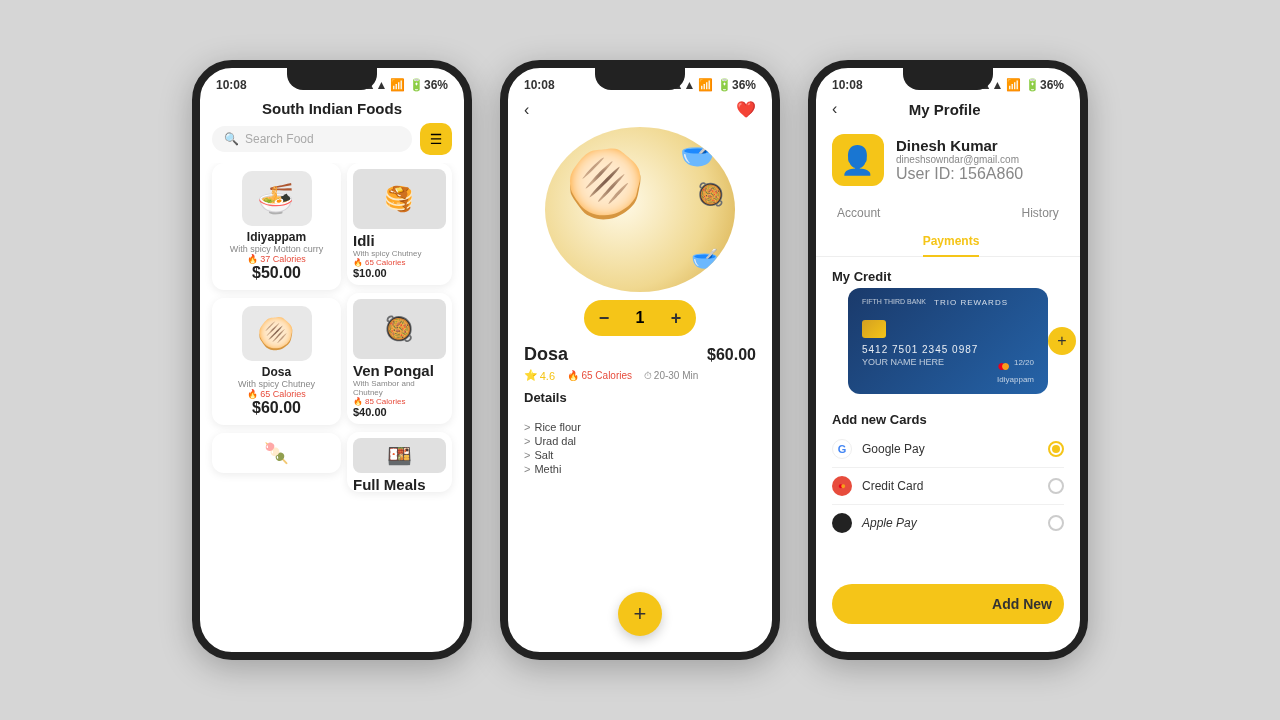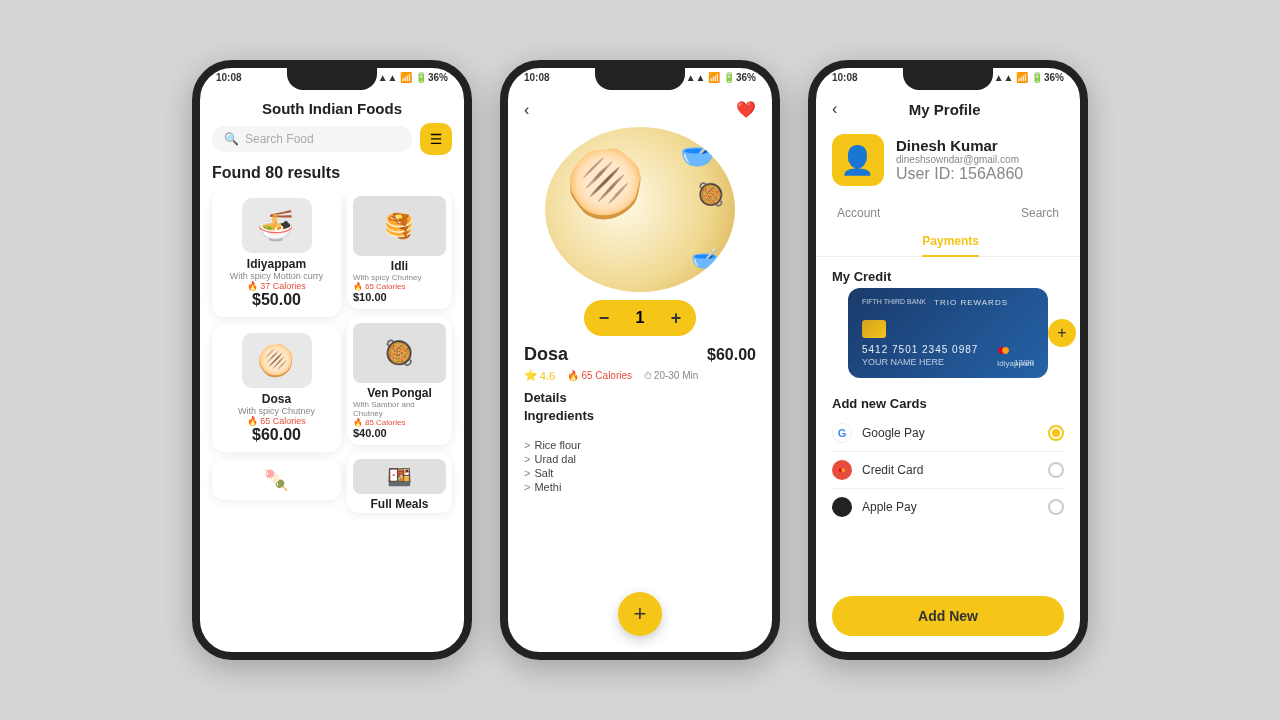--- a/index.html
+++ b/index.html
@@ -33,23 +33,23 @@
       transform: translateX(-50%);
       width: 90px;
       height: 22px;
       background: #222;
       border-radius: 0 0 16px 16px;
       z-index: 10;
     }
     .phone-status {
       display: flex;
       justify-content: space-between;
-      align-items: flex-start;
+      align-items: flex-end;
       padding: 4px 16px 0;
-      font-size: 10px;
+      font-size: 12px;
       font-weight: 600;
       color: #333;
       height: 24px;
     }
     .phone-content {
       height: calc(100% - 24px);
       overflow: hidden;
       position: relative;
     }
 
@@ -149,21 +149,21 @@
       padding: 6px;
     }
     .food-card-right .food-img-r {
       width: 93px;
       height: 60px;
       border-radius: 8px;
       background: #e0e0e0;
       overflow: hidden;
       margin-bottom: 3px;
     }
-    .food-name-r { font-size: 12px; font-weight: 700; color: #222; text-align: center; }
+    .food-name-r { font-size: 15px; font-weight: 700; color: #222; }
     .food-sub-r { font-size: 8px; color: #888; }
     .food-cal-r { font-size: 8px; color: #e74c3c; display: flex; align-items: center; gap: 2px; }
     .food-price-r { font-size: 11px; font-weight: 700; color: #222; }
 
     
     .img-idiyappam { background: radial-gradient(circle, #f5e6c8, #d4a96a); }
     .img-dosa { background: radial-gradient(circle, #f5d98c, #c8862a); }
     .img-idli { background: radial-gradient(circle, #f0ece4, #c8b89a); }
     .img-pongal { background: radial-gradient(circle, #c8d4a0, #8a9d50); }
     .img-meals { background: radial-gradient(circle, #e8d0a0, #c09060); }
@@ -321,21 +321,21 @@
       font-weight: 700;
       color: #222;
       padding: 8px 16px 4px;
     }
     .p3-card {
       margin: 0 16px;
       border-radius: 12px;
       background: linear-gradient(135deg, #1a3a6b, #2563a8);
       padding: 14px;
       position: relative;
-      height: 90px;
+      height: 106px;
       overflow: hidden;
     }
     .p3-card-chip {
       width: 24px;
       height: 18px;
       background: linear-gradient(135deg, #d4a020, #f5c518);
       border-radius: 3px;
       margin-bottom: 6px;
     }
     .p3-card-number { font-size: 10px; color: rgba(255,255,255,0.9); letter-spacing: 1px; margin-bottom: 2px; }
@@ -387,27 +387,27 @@
     }
     .p3-radio.selected::after {
       content: '';
       width: 8px;
       height: 8px;
       border-radius: 50%;
       background: #f5c518;
     }
     .p3-add-btn {
       position: absolute;
-      bottom: 16px;
+      bottom: 28px;
       left: 16px;
       right: 16px;
       background: #f5c518;
       border-radius: 25px;
       padding: 12px;
-      text-align: center;
+      text-align: right;
       font-size: 14px;
       font-weight: 700;
       color: #333;
       cursor: pointer;
     }
 
     .google-icon {
       width: 20px;
       height: 20px;
       border-radius: 50%;
@@ -473,21 +473,20 @@
     <div class="p1-header">South Indian Foods</div>
     <div class="p1-search">
       <div class="p1-search-box">
         <span class="p1-search-icon">🔍</span>
         <span class="p1-search-text">Search Food</span>
       </div>
       <div class="p1-filter-btn">
         <span>☰</span>
       </div>
     </div>
-    <div class="p1-results">Found 80 results</div>
     <div class="p1-body">
       <div class="p1-left">
 
         <div class="food-card-left">
           <div class="food-img img-idiyappam">
             <span style="font-size:30px;">🍜</span>
           </div>
           <div class="food-name">Idiyappam</div>
           <div class="food-sub">With spicy Motton curry</div>
           <div class="food-cal">🔥 <span>37 Calories</span></div>
@@ -577,21 +576,20 @@
     </div>
 
     <div class="p2-meta">
       <span class="p2-rating">⭐ <span>4.6</span></span>
       <span class="p2-cal">🔥 <span>65 Calories</span></span>
       <span class="p2-time">⏱ <span>20-30 Min</span></span>
     </div>
 
     <div class="p2-section-title">Details</div>
 
-    <div class="p2-section-title">Ingredients</div>
     <div class="p2-ingredients">
       <div class="p2-ing-item">
           <span>Rice flour</span>
         </div>
       <div class="p2-ing-item">
           <span>Urad dal</span>
         </div>
       <div class="p2-ing-item">
           <span>Salt</span>
         </div>
@@ -624,21 +622,21 @@
       <div>
         <div class="p3-user-name">Dinesh Kumar</div>
         <div class="p3-user-email">dineshsowndar@gmail.com</div>
         <div class="p3-user-id">User ID: 156A860</div>
       </div>
     </div>
 
     <div class="p3-tabs">
       <div class="p3-tab">Account</div>
       <div class="p3-tab active">Payments</div>
-      <div class="p3-tab">Search</div>
+      <div class="p3-tab">History</div>
     </div>
 
     <div class="p3-section-title">My Credit</div>
 
     <div class="p3-card-wrapper">
       <div class="p3-card">
         <div class="bank-name">FIFTH THIRD BANK</div>
         <div class="trio-text">TRIO REWARDS</div>
         <div style="margin-top:18px;">
           <div class="p3-card-chip"></div>
@@ -668,21 +666,21 @@
 
       <div class="p3-payment-item">
         <div class="cc-icon">
           <span style="color:#eb001b;font-size:9px;">●</span>
             <span style="color:#f79e1b;font-size:9px;margin-left:-3px;">●</span>
         </div>
         <span class="p3-payment-label">Credit Card</span>
         <div class="p3-radio"></div>
       </div>
 
-      <div class="p3-payment-item" style="border-bottom:none;">
+      <div class="p3-payment-item" style="border-bottom:none;font-style:italic;">
         <div class="apple-icon"></div>
         <span class="p3-payment-label">Apple Pay</span>
         <div class="p3-radio"></div>
       </div>
     </div>
 
     <div class="p3-add-btn">Add New</div>
   </div>
 </div>
 

